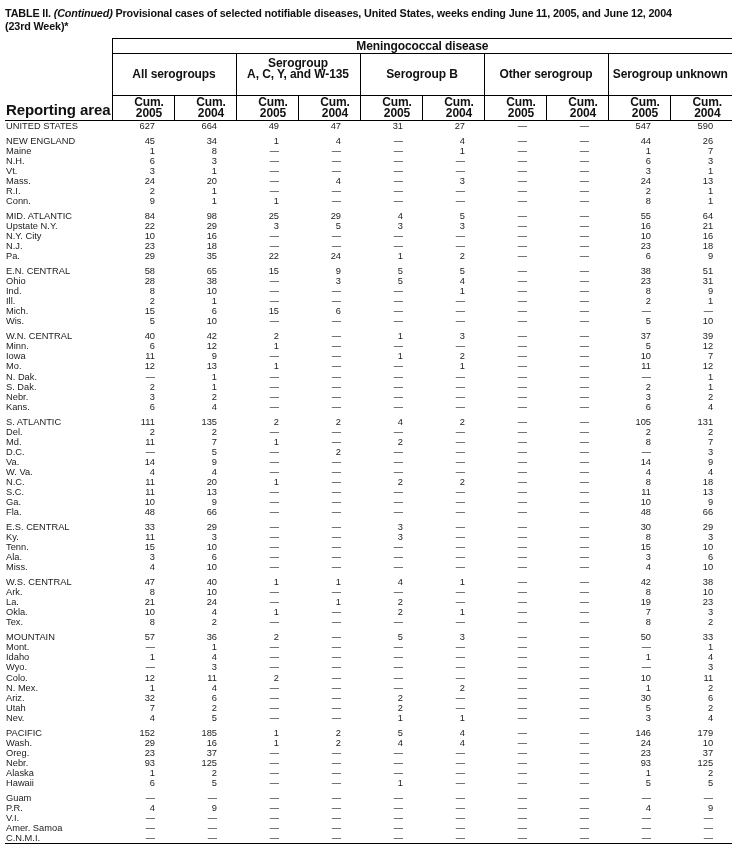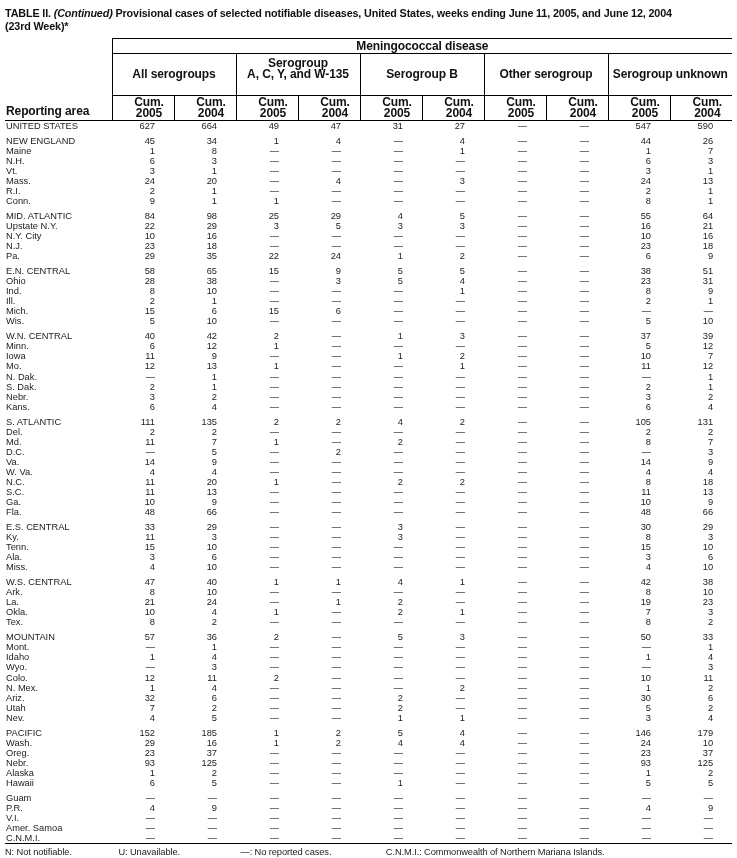--- a/index.html
+++ b/index.html
@@ -19,21 +19,21 @@
   th,td{padding:0;overflow:hidden;white-space:nowrap;}
 
   thead th{font-weight:bold;font-size:12px;letter-spacing:-0.1px;color:#111;}
   th.disease-cell{border-top:1px solid #000;border-bottom:1px solid #000;border-left:1px solid #000;
                   text-align:center;height:14px;line-height:13px;}
   th.group-cell{border-left:1px solid #000;border-bottom:1px solid #000;
                 text-align:center;vertical-align:bottom;height:26px;line-height:11px;padding-bottom:15px;}
   th.cum-cell{border-left:1px solid #000;border-bottom:1px solid #000;
               text-align:center;line-height:10.5px;padding:1px 0 2px 12px;}
   th.area-head{border-bottom:1px solid #000;text-align:left;vertical-align:bottom;
-               padding:0 0 2px 1px;font-size:12px;}
+               padding:0 0 2px 1px;font-size:15px;}
 
   tbody td{font-size:9.3px;line-height:10.1px;height:10.1px;color:#1b1b1b;}
   td.area{text-align:left;padding-left:1px;}
   td.val{text-align:right;padding-right:19px;}
   tr.spacer td{height:4.6px;line-height:4.6px;font-size:1px;}
 
   
   .footnotes{margin-top:3px;font-size:9.3px;line-height:11px;color:#1b1b1b;letter-spacing:-0.1px;}
   .legend span{display:inline-block;}
   .legend span:nth-child(1){margin-right:44px;}
@@ -1009,21 +1009,15 @@
           <td class="val">—</td>
           <td class="val">—</td>
           <td class="val">—</td>
           <td class="val">—</td>
           <td class="val">—</td>
         </tr>
       </tbody>
     </table>
 
   <div class="footnotes">
-    <div class="legend">
-      <span>N: Not notifiable.</span>
-      <span>U: Unavailable.</span>
-      <span>—: No reported cases.</span>
-      <span>C.N.M.I.: Commonwealth of Northern Mariana Islands.</span>
-    </div>
   </div>
 
 </div>
 
 </body></html>

